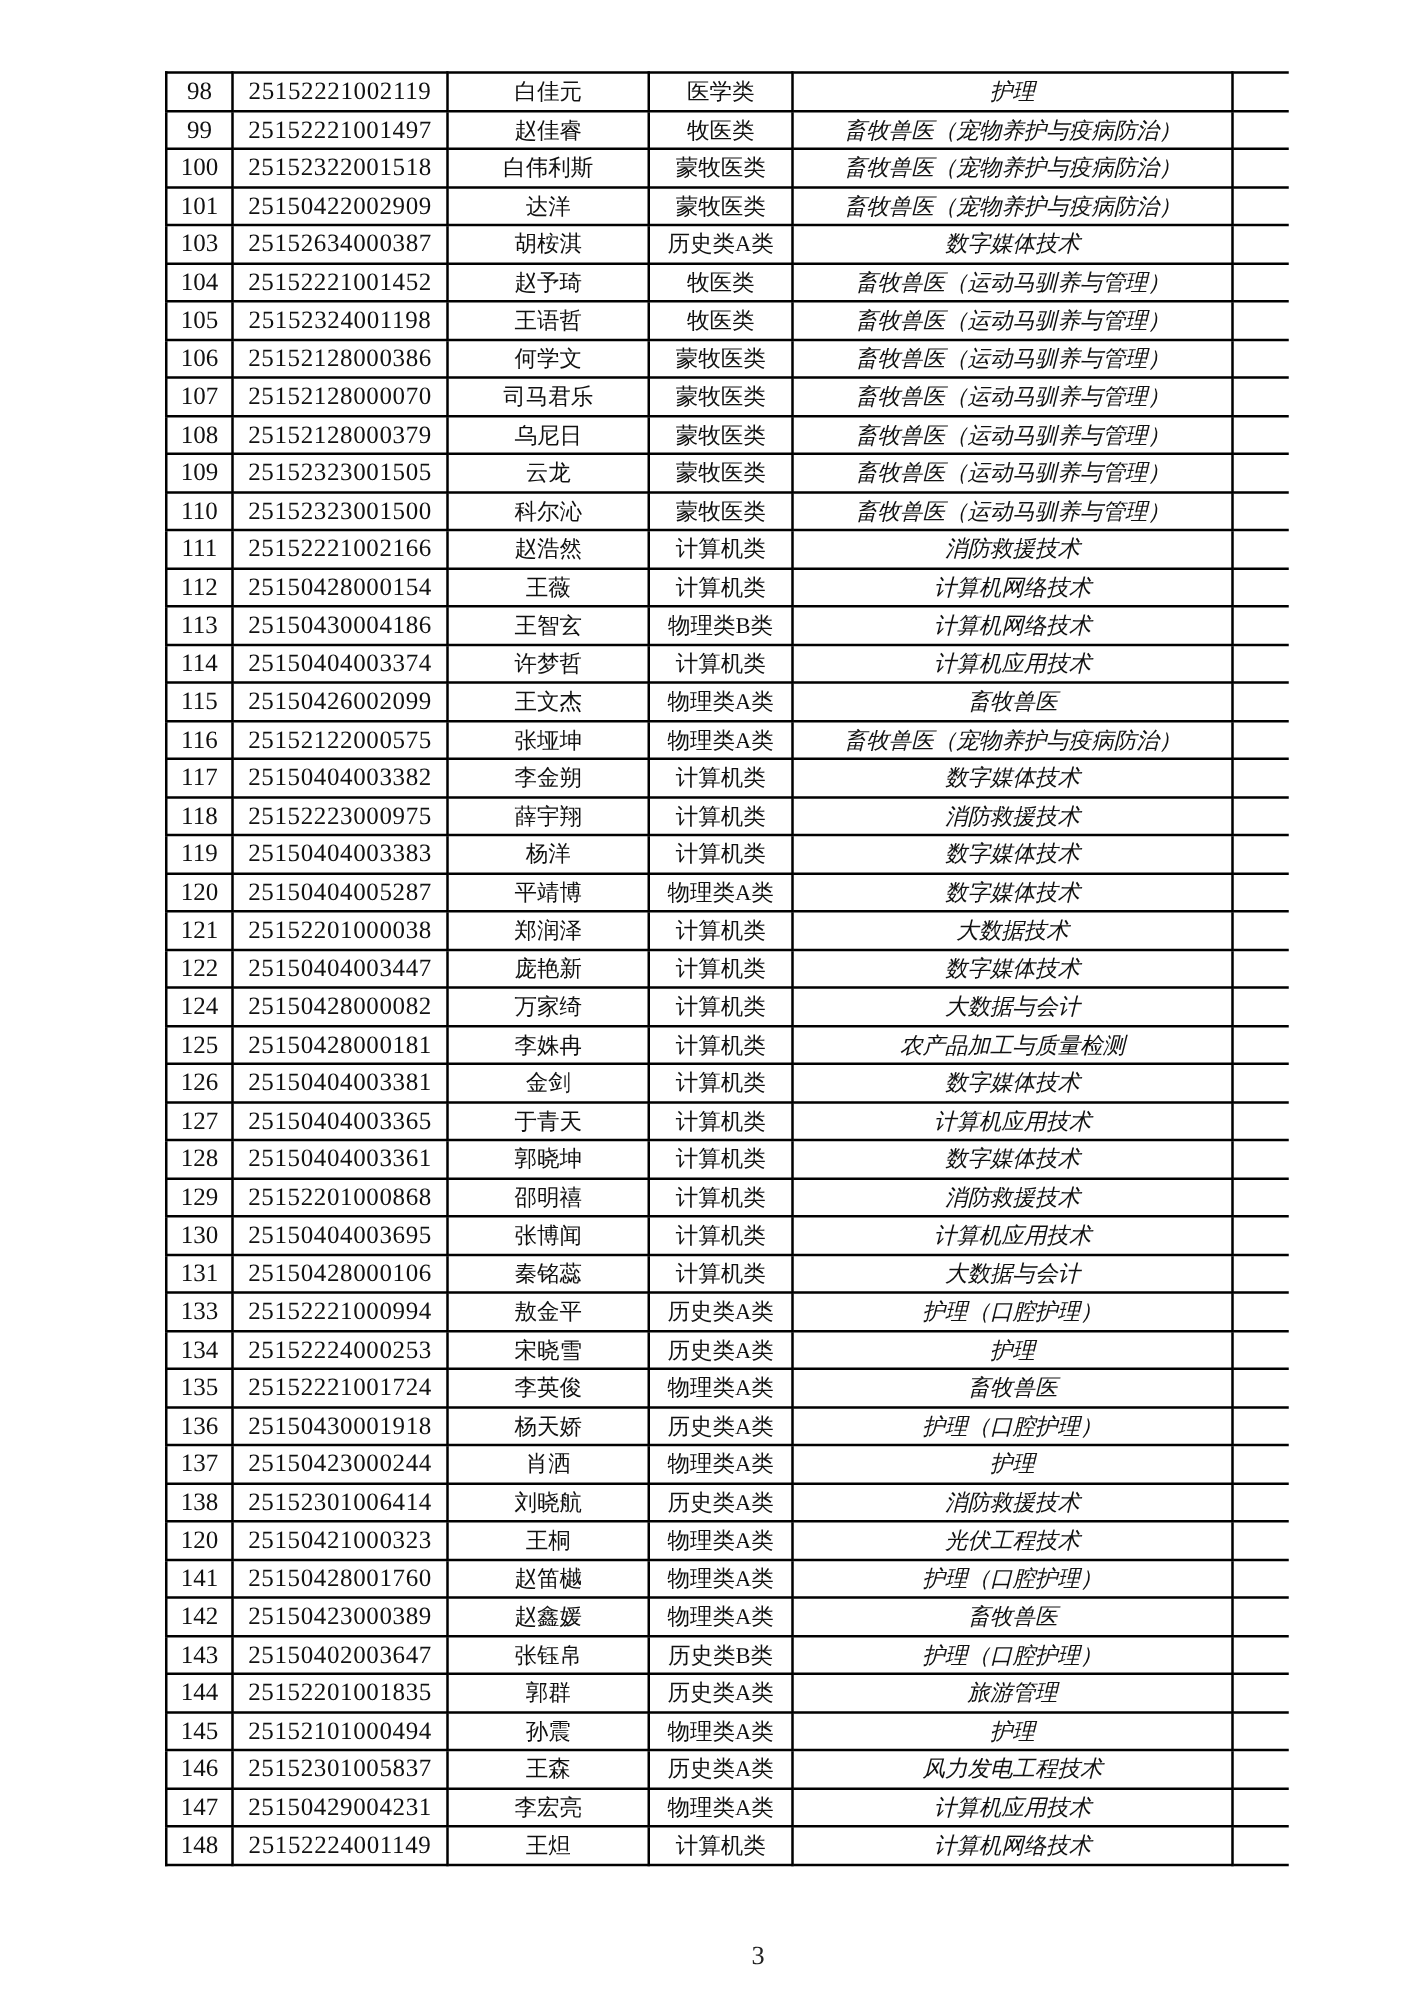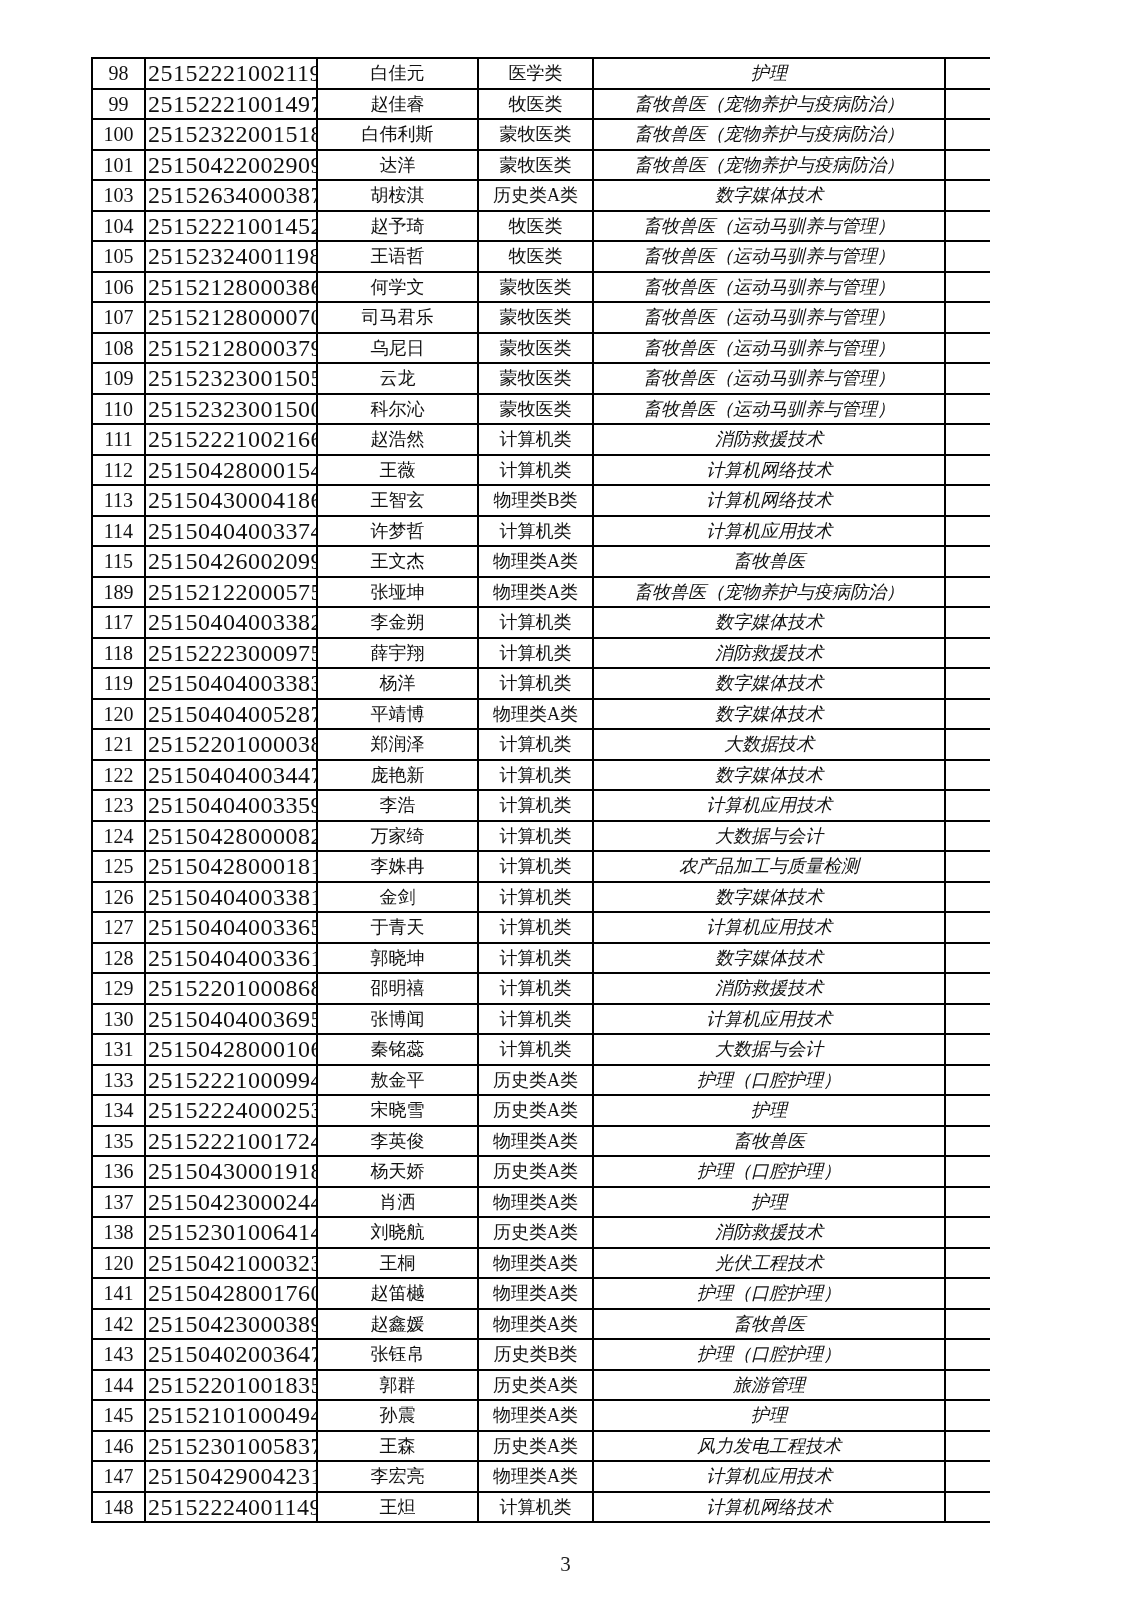--- a/index.html
+++ b/index.html
@@ -8,20 +8,21 @@
     background: #ffffff;
   }
   .page {
     position: relative;
     width: 990px;
     height: 1600px;
     background: #ffffff;
     font-family: "Liberation Serif", "DejaVu Serif", serif;
     color: #111111;
     overflow: hidden;
+    margin-left: 41px;
   }
   table.roster {
     position: absolute;
     left: 91px;
     top: 57px;
     width: 966px;
     border-collapse: collapse;
     table-layout: fixed;
   }
   table.roster td {
@@ -33,21 +34,21 @@
     white-space: nowrap;
     overflow: hidden;
     font-size: 18px;
     line-height: 1;
   }
   table.roster td.col-0,
   table.roster td.col-5 {
     font-size: 20px;
   }
   table.roster td.col-1 {
-    font-size: 24px;
+    font-size: 20px;
     letter-spacing: 0.5px;
   }
   table.roster td.col-3 {
     font-size: 18px;
     border-radius: 14px;
   }
   table.roster td.col-4 {
     font-size: 18px;
     font-style: italic;
   }
@@ -206,21 +207,21 @@
         </tr>
         <tr>
           <td class="col-0">115</td>
           <td class="col-1">25150426002099</td>
           <td class="col-2">王文杰</td>
           <td class="col-3">物理类A类</td>
           <td class="col-4">畜牧兽医</td>
           <td class="col-5">1</td>
         </tr>
         <tr>
-          <td class="col-0">189</td>
+          <td class="col-0">116</td>
           <td class="col-1">25152122000575</td>
           <td class="col-2">张垭坤</td>
           <td class="col-3">物理类A类</td>
           <td class="col-4">畜牧兽医（宠物养护与疫病防治）</td>
           <td class="col-5">1</td>
         </tr>
         <tr>
           <td class="col-0">117</td>
           <td class="col-1">25150404003382</td>
           <td class="col-2">李金朔</td>
@@ -259,28 +260,20 @@
           <td class="col-3">计算机类</td>
           <td class="col-4">大数据技术</td>
           <td class="col-5">1</td>
         </tr>
         <tr>
           <td class="col-0">122</td>
           <td class="col-1">25150404003447</td>
           <td class="col-2">庞艳新</td>
           <td class="col-3">计算机类</td>
           <td class="col-4">数字媒体技术</td>
-          <td class="col-5">1</td>
-        </tr>
-        <tr>
-          <td class="col-0">123</td>
-          <td class="col-1">25150404003359</td>
-          <td class="col-2">李浩</td>
-          <td class="col-3">计算机类</td>
-          <td class="col-4">计算机应用技术</td>
           <td class="col-5">1</td>
         </tr>
         <tr>
           <td class="col-0">124</td>
           <td class="col-1">25150428000082</td>
           <td class="col-2">万家绮</td>
           <td class="col-3">计算机类</td>
           <td class="col-4">大数据与会计</td>
           <td class="col-5">1</td>
         </tr>

